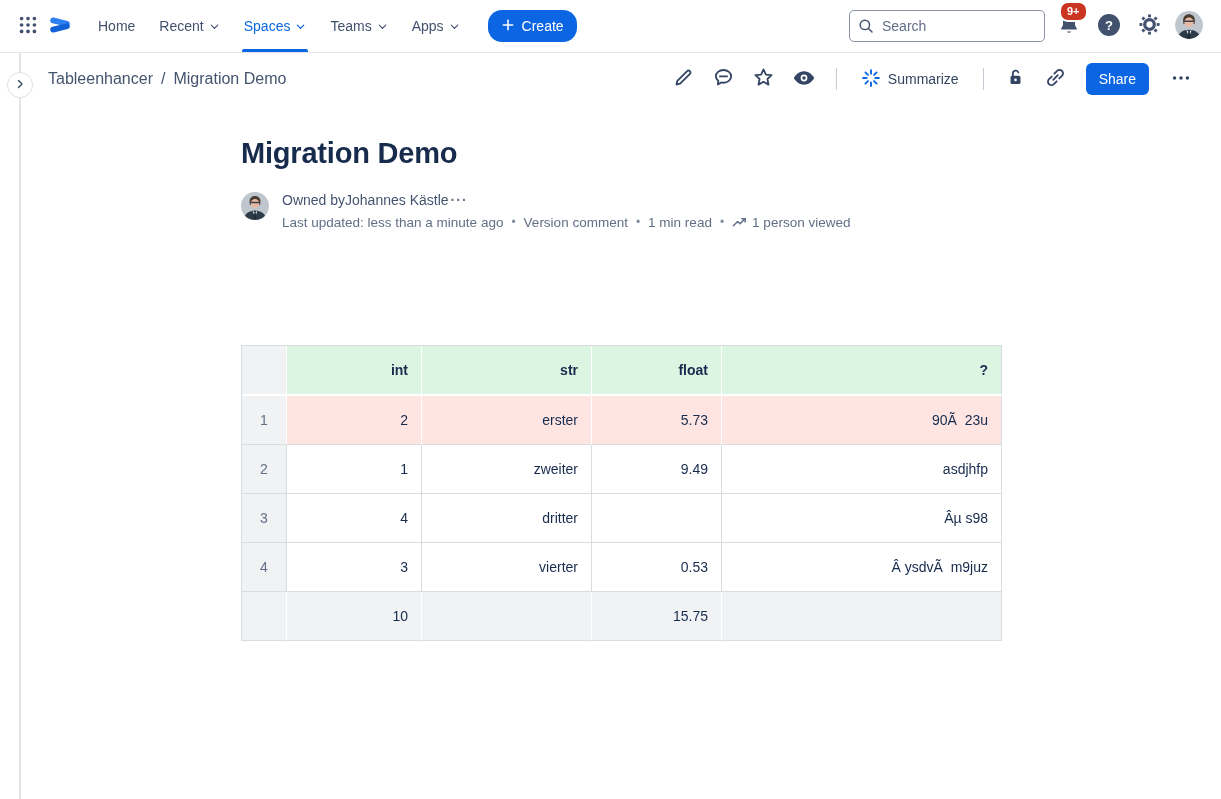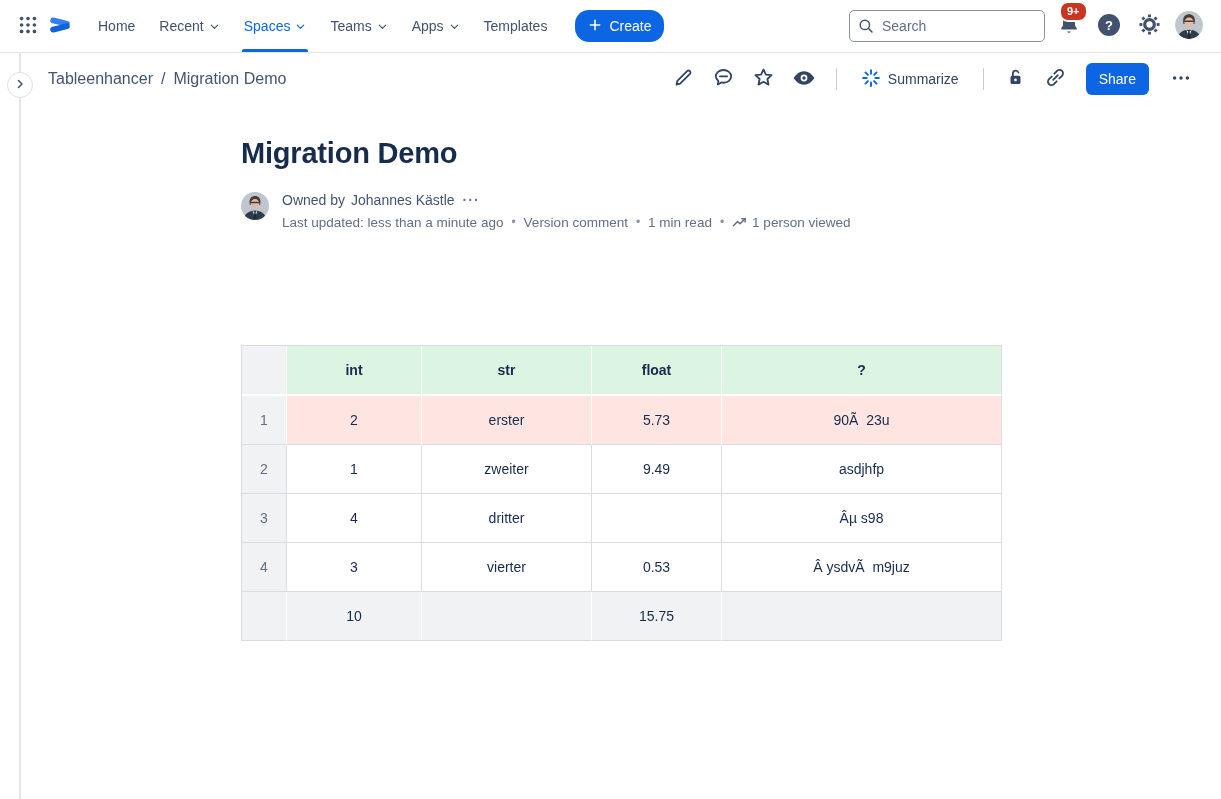--- a/index.html
+++ b/index.html
@@ -57,33 +57,33 @@
              height:32px; padding:0 13px; font-size:14px; font-weight:500; cursor:pointer;
              margin:0 8px 0 6px; font-family:inherit; }
 
   
   .main { margin-left:21px; }
   .content { width:760px; margin:0 auto; }
   .page-title { margin-top:32px; font-size:29px; font-weight:600; color:var(--ink,#172B4D);
                 letter-spacing:-0.2px; }
   .byline { display:flex; margin-top:22px; gap:13px; }
   .byline-lines { display:flex; flex-direction:column; justify-content:center; gap:5px; }
-  .byline-l1 { font-size:14px; color:#44546F; display:flex; align-items:center; gap:6px; }
+  .byline-l1 { font-size:14px; color:#44546F; display:flex; align-items:center; }
   .byline-l2 { font-size:13.5px; color:#626F86; display:flex; align-items:center; gap:8px; }
   .owner-link { cursor:pointer; }
   .mini-more { background:none; border:none; color:#626F86; font-size:14px; font-weight:700;
                letter-spacing:1px; cursor:pointer; padding:0 2px; font-family:inherit; }
   .dotsep { color:#8590A2; font-size:12px; }
   .viewed { display:flex; align-items:center; gap:5px; cursor:pointer; }
 
   
   .page-table { border-collapse:separate; border-spacing:0; table-layout:fixed; width:760px;
                 margin-top:114px; border-top:1px solid var(--tbl-border,#D9DCE1);
                 border-left:1px solid var(--tbl-border,#D9DCE1); }
-  .page-table th, .page-table td { height:44px; padding:16px 13px; font-size:14px; text-align:center;
+  .page-table th, .page-table td { height:44px; padding:16px 13px; font-size:14px; text-align:right;
                 vertical-align:middle; color:var(--ink,#172B4D); white-space:pre-wrap;
                 border-right:1px solid var(--tbl-border,#D9DCE1);
                 border-bottom:1px solid var(--tbl-border,#D9DCE1); }
   .page-table th { background:var(--green,#DCF5E3); font-weight:700;
                 border-right-color:#fff; border-bottom:2px solid #fff; }
   .page-table th:last-child { border-right-color:var(--tbl-border,#D9DCE1); }
   .page-table .num { background:var(--cellgray,#F1F2F4); color:#626F86; text-align:center; padding:0 8px; }
   .page-table th.num { background:var(--cellgray,#F1F2F4); }
   .r-pink td { background:var(--pink,#FFE5E2); border-right-color:#fff; }
   .r-pink td.num { background:var(--cellgray,#F1F2F4); }
@@ -150,23 +150,20 @@
         </span>
       </button>
       <button class="nav-item">
         <span>Apps</span>
         <span class="chev">
           <svg width="11" height="11" viewBox="0 0 24 24" fill="none" stroke="#42526E" stroke-width="2.6" stroke-linecap="round" stroke-linejoin="round">
               <polyline points="5,9 12,16 19,9"></polyline>
             </svg>
         </span>
       </button>
-      <button class="nav-item">
-        <span>Templates</span>
-      </button>
     </nav>
     <button class="create-btn">
       <span>
         <svg width="14" height="14" viewBox="0 0 24 24" fill="none" stroke="#fff" stroke-width="2.6" stroke-linecap="round">
             <line x1="12" y1="4" x2="12" y2="20"></line>
             <line x1="4" y1="12" x2="20" y2="12"></line>
           </svg>
       </span>
       <span>Create</span>
     </button>

